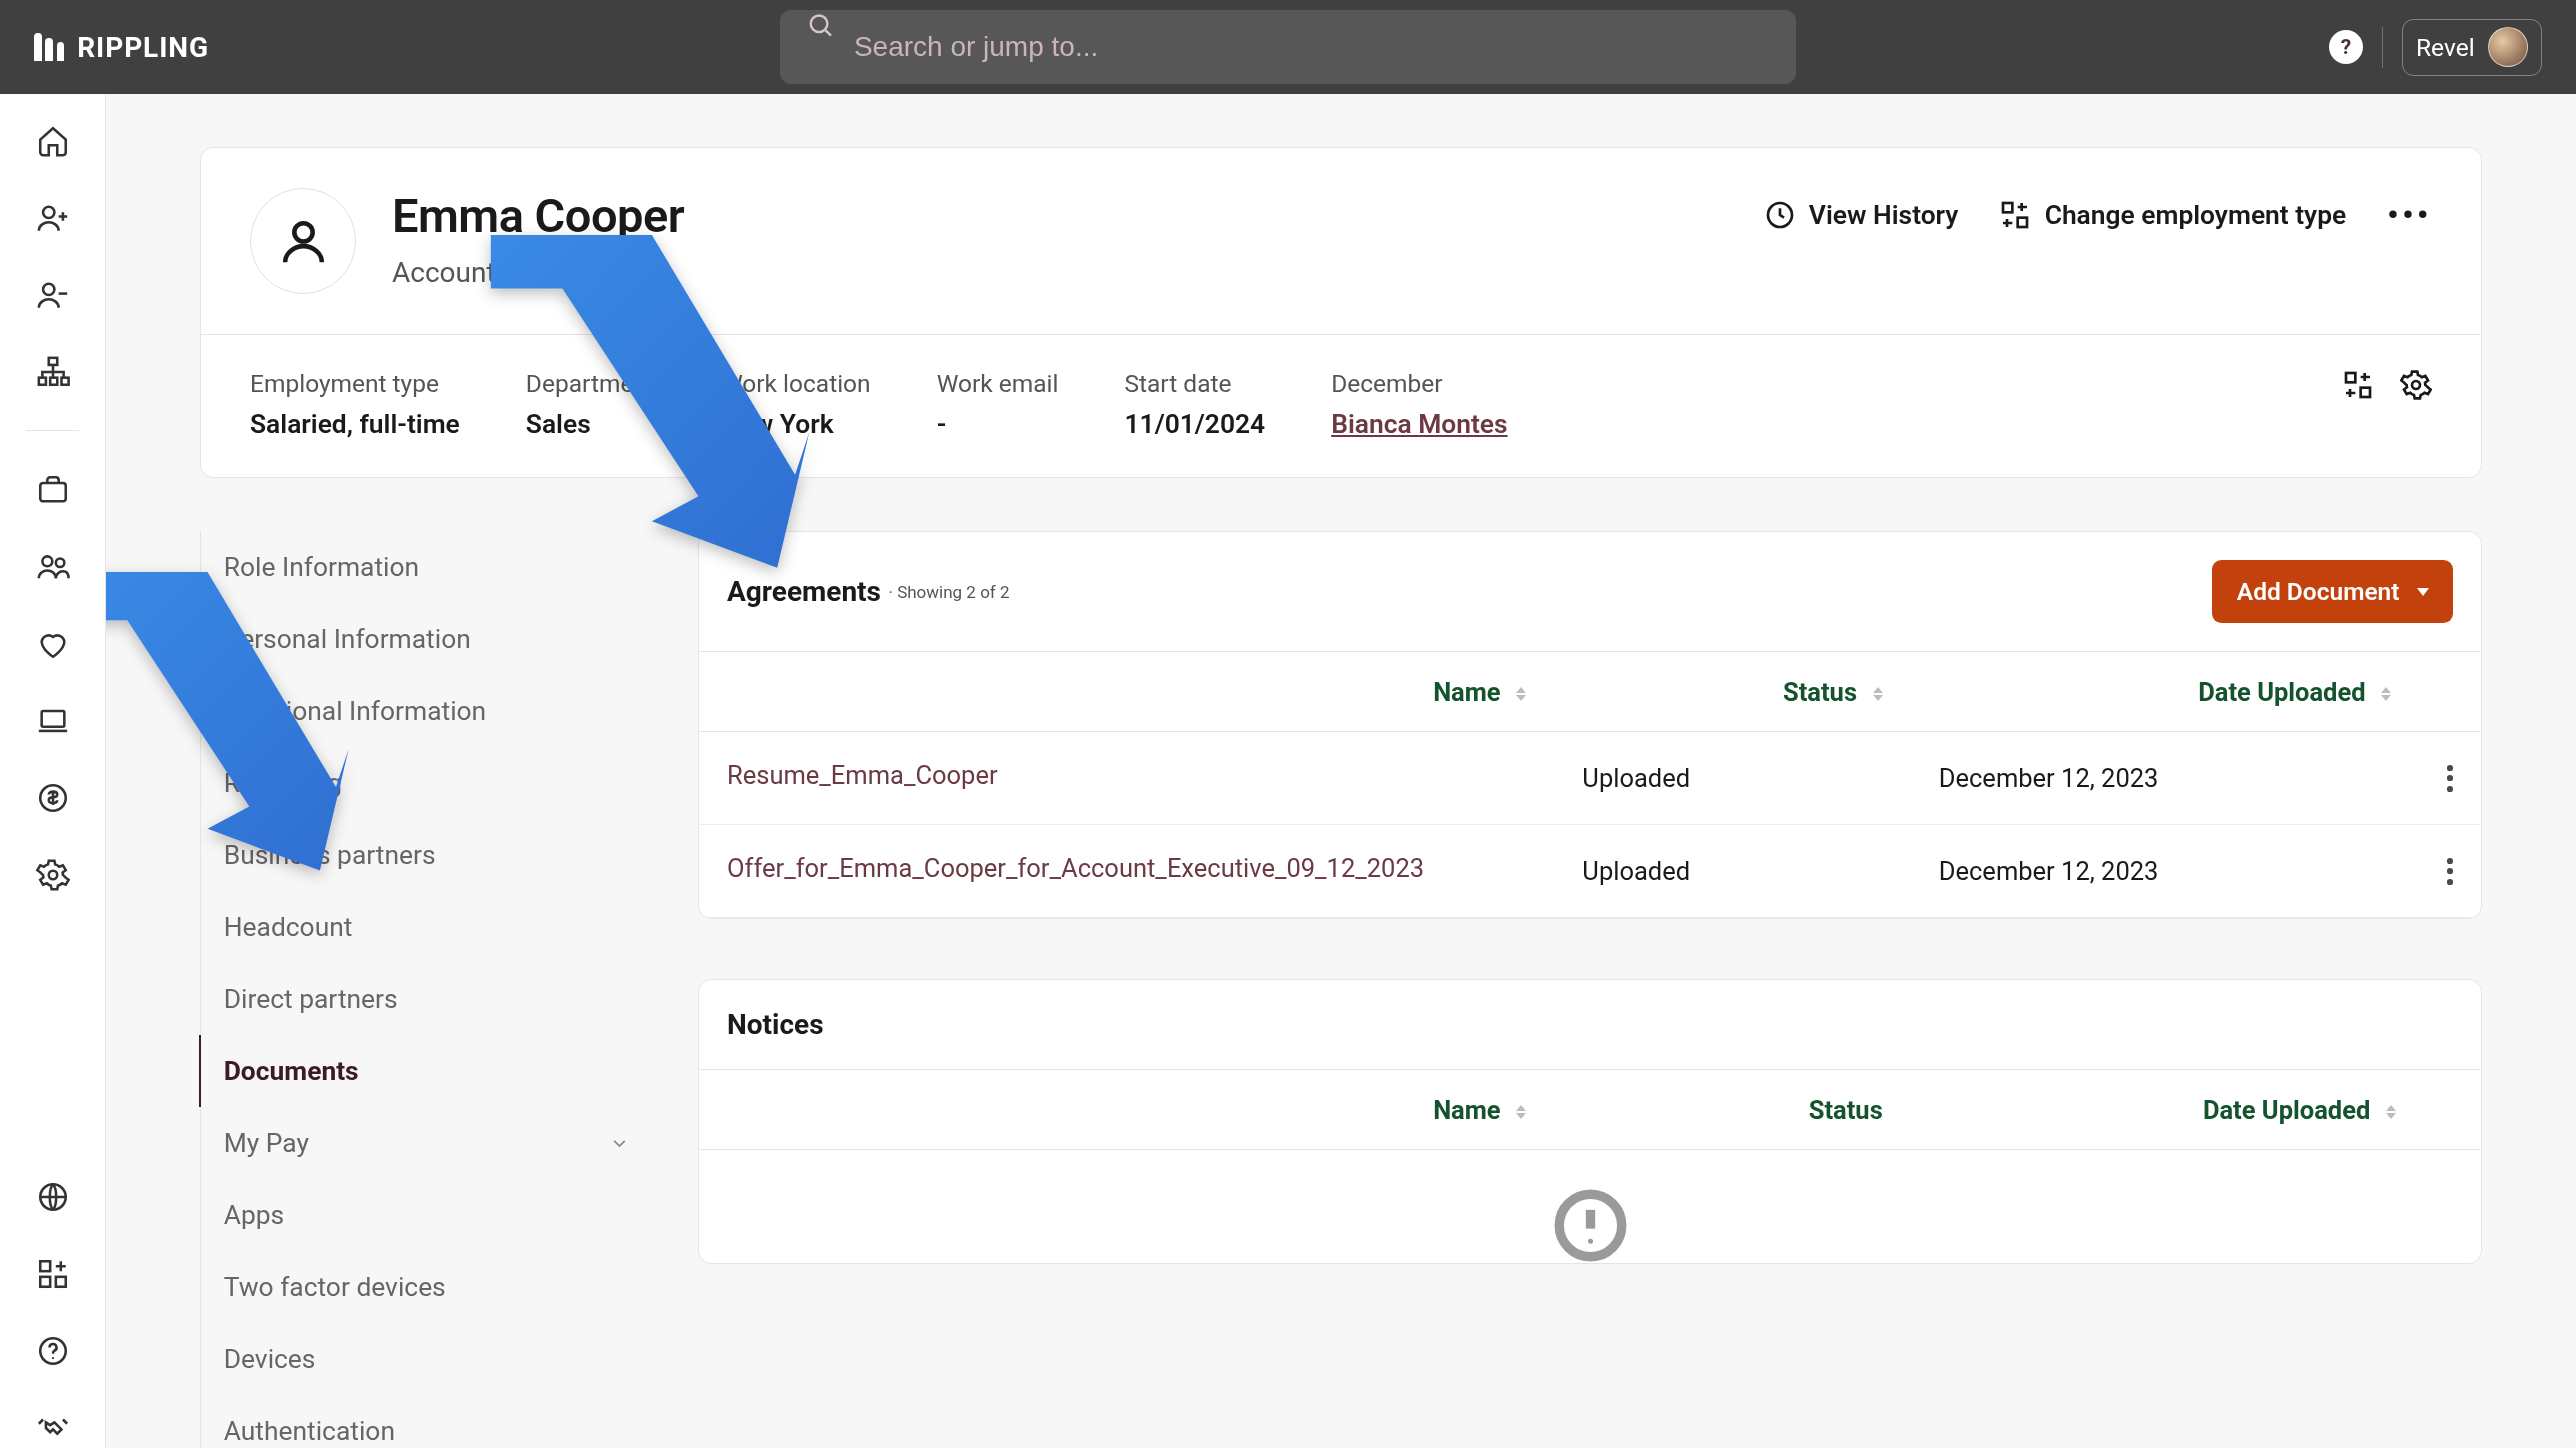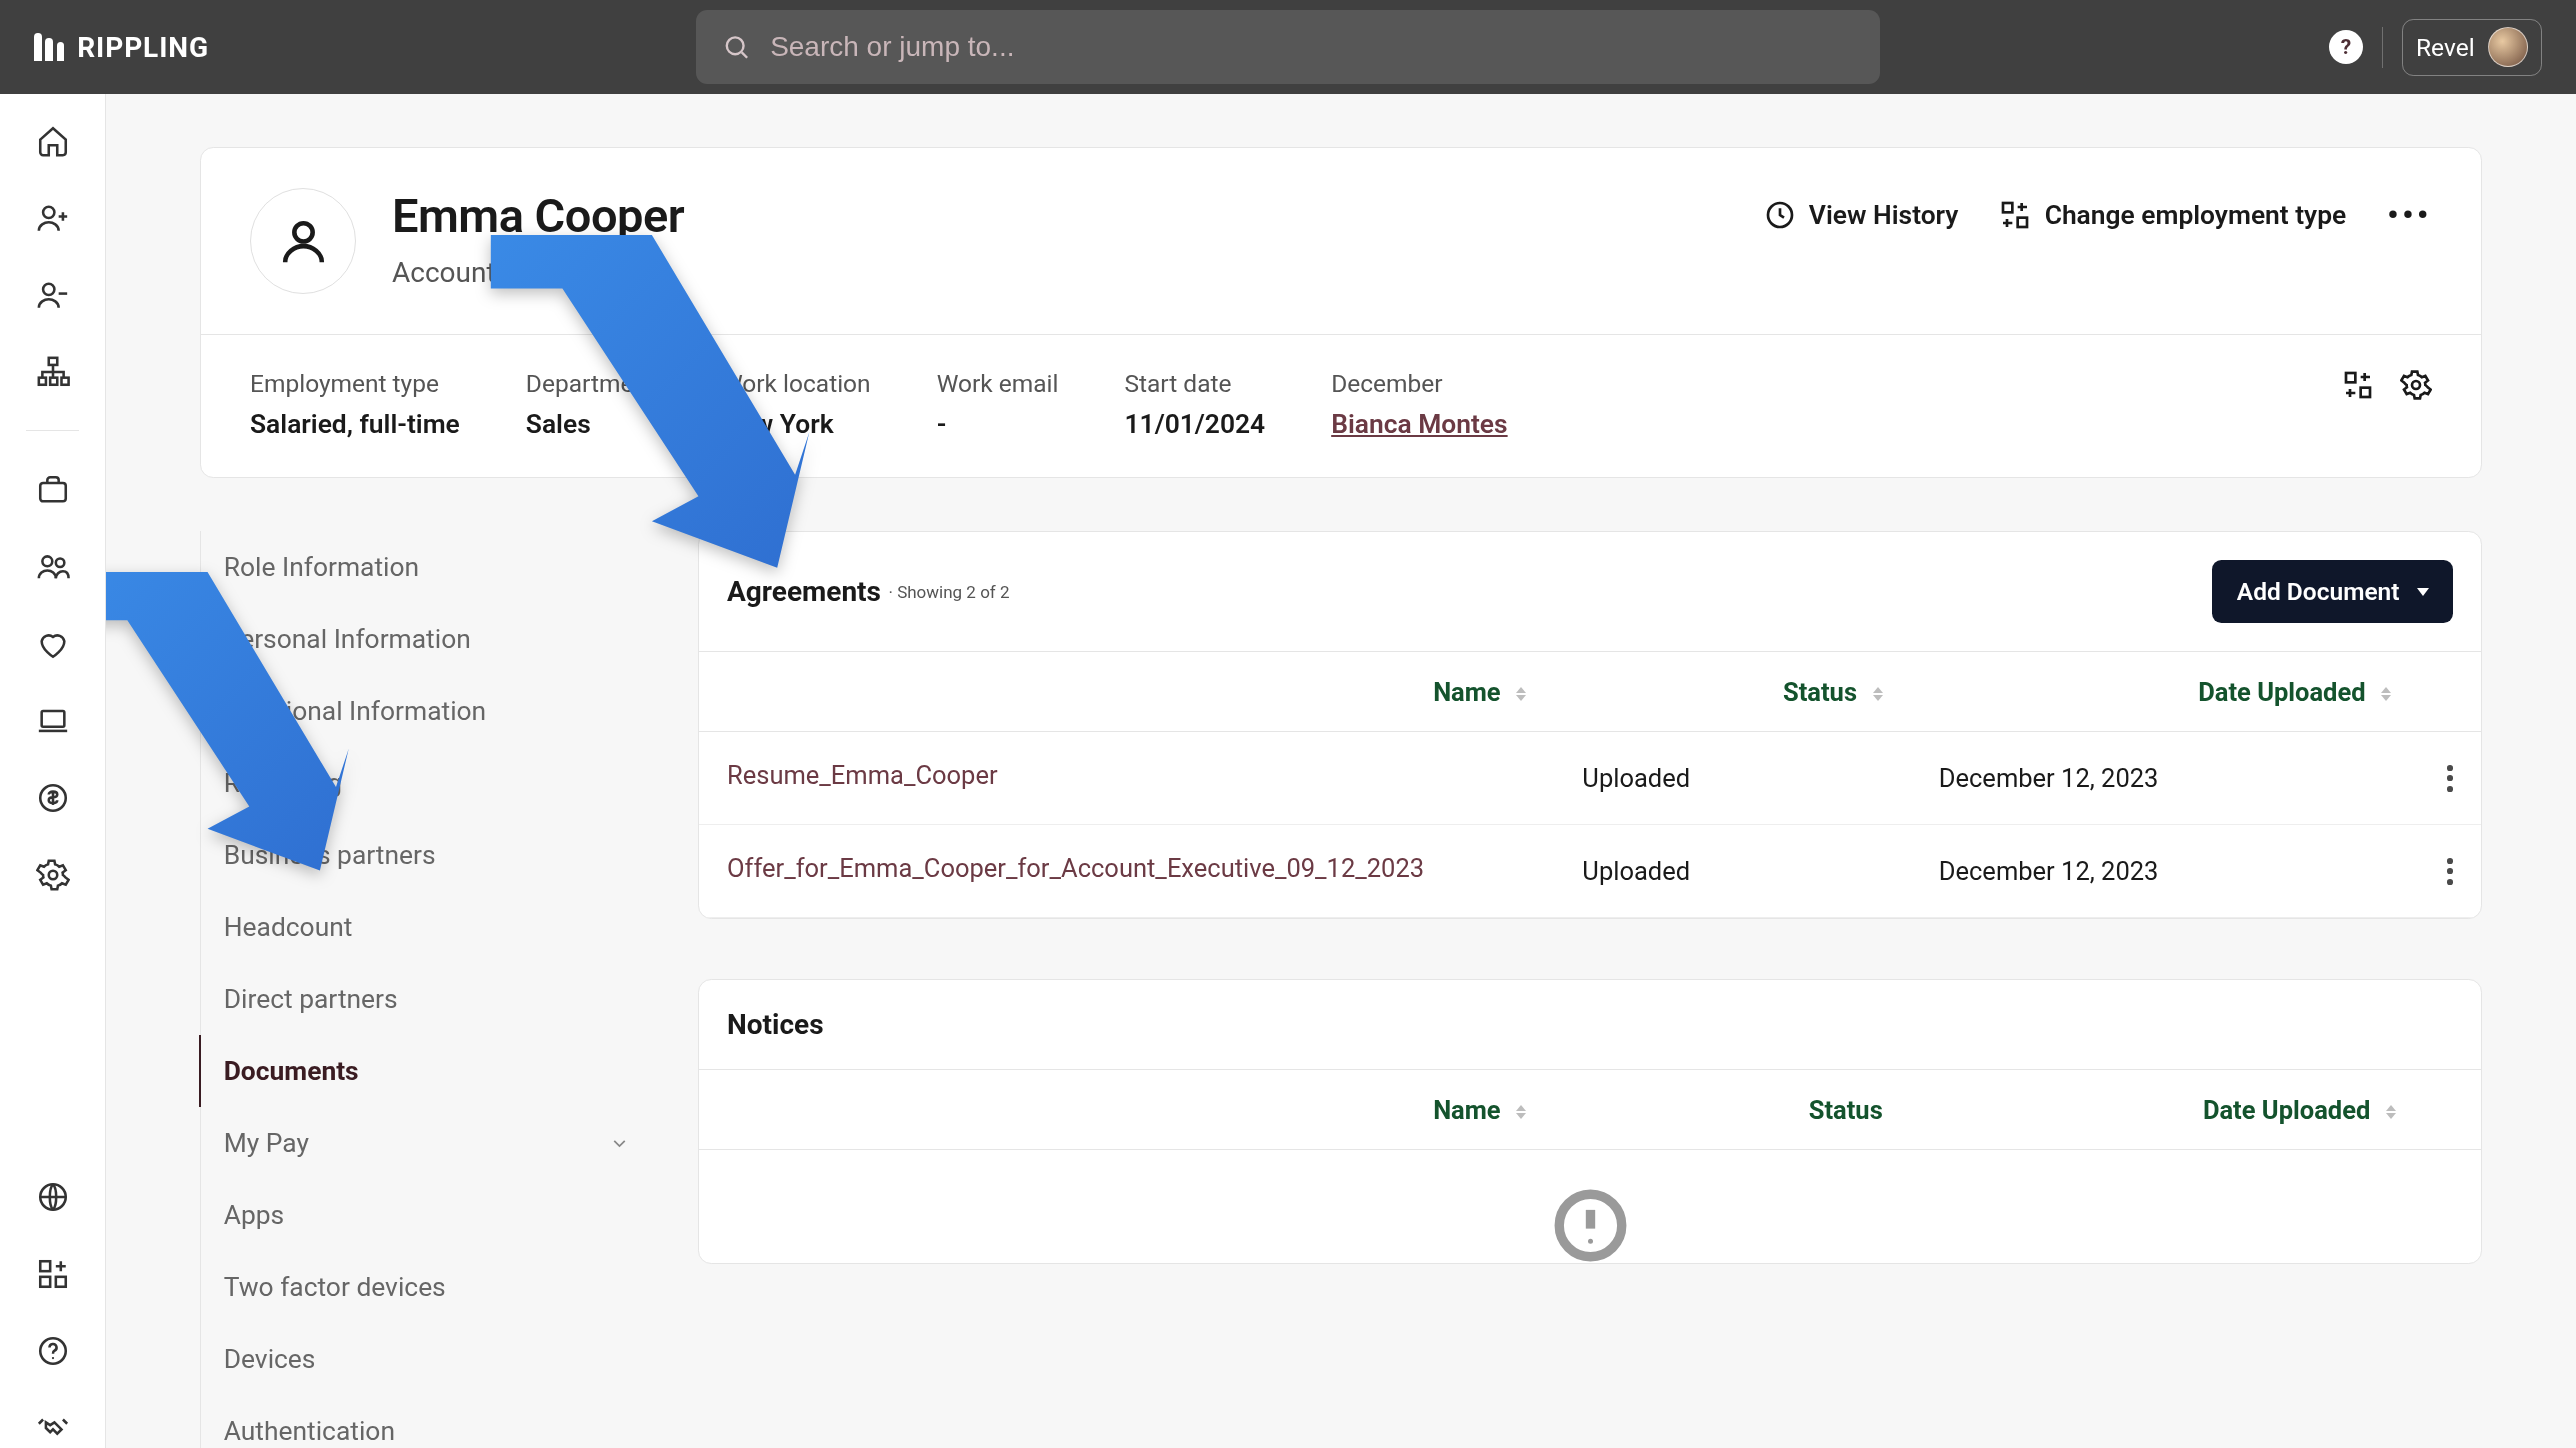--- a/index.html
+++ b/index.html
@@ -39,26 +39,25 @@
     height: 28px;
     background: #fff;
     border-radius: 3.8px 3.8px 0 0;
   }
   .logo-glyph span:nth-child(2){ height: 22.6px; margin-top:5.7px;}
   .logo-glyph span:nth-child(3){ height: 19px; margin-top:9.4px;}
   .searchbox {
     position: absolute;
     left: 50%;
     transform: translateX(-50%);
-    width: 1184px;
+    width: 1016px;
     height: 74px;
     background: rgba(255,255,255,0.12);
     border-radius: 11.3px;
     display: flex;
-    align-items: center;
     padding: 0 26.4px;
   }
   .searchbox svg { width: 30px; height: 30px; stroke: #d6c6c9; fill:none; stroke-width:2; }
   .searchbox input {
     background: transparent;
     border: none;
     outline: none;
     color: #e8dcdd;
     font-size: 28px;
     margin-left: 19px;
@@ -218,21 +217,21 @@
     overflow:hidden;
   }
   .panel-head {
     display:flex; align-items:center;
     padding: 28px 28px;
   }
   .panel-title { font-size:28px; font-weight:700;}
   .panel-sub { font-size:17px; color:#555; margin-left: 7.5px;}
   .add-btn {
     margin-left:auto;
-    background:#0f172a;
+    background:#c2410c;
     color:#fff;
     font-size:24.5px;
     font-weight:600;
     padding: 17px 24.5px;
     border-radius: 9.4px;
     display:flex; align-items:center; gap:11.3px;
     cursor:pointer;
   }
   .add-btn::after{
     content:"";

